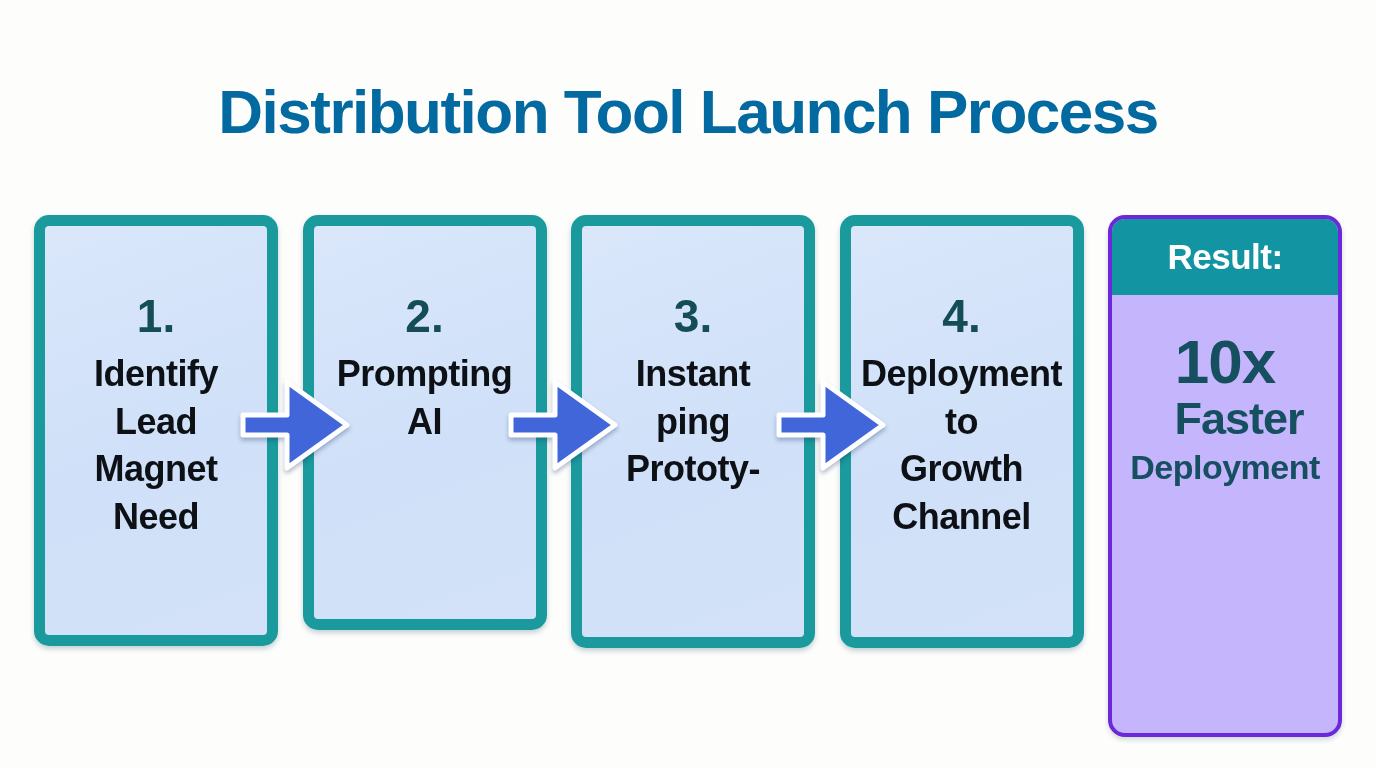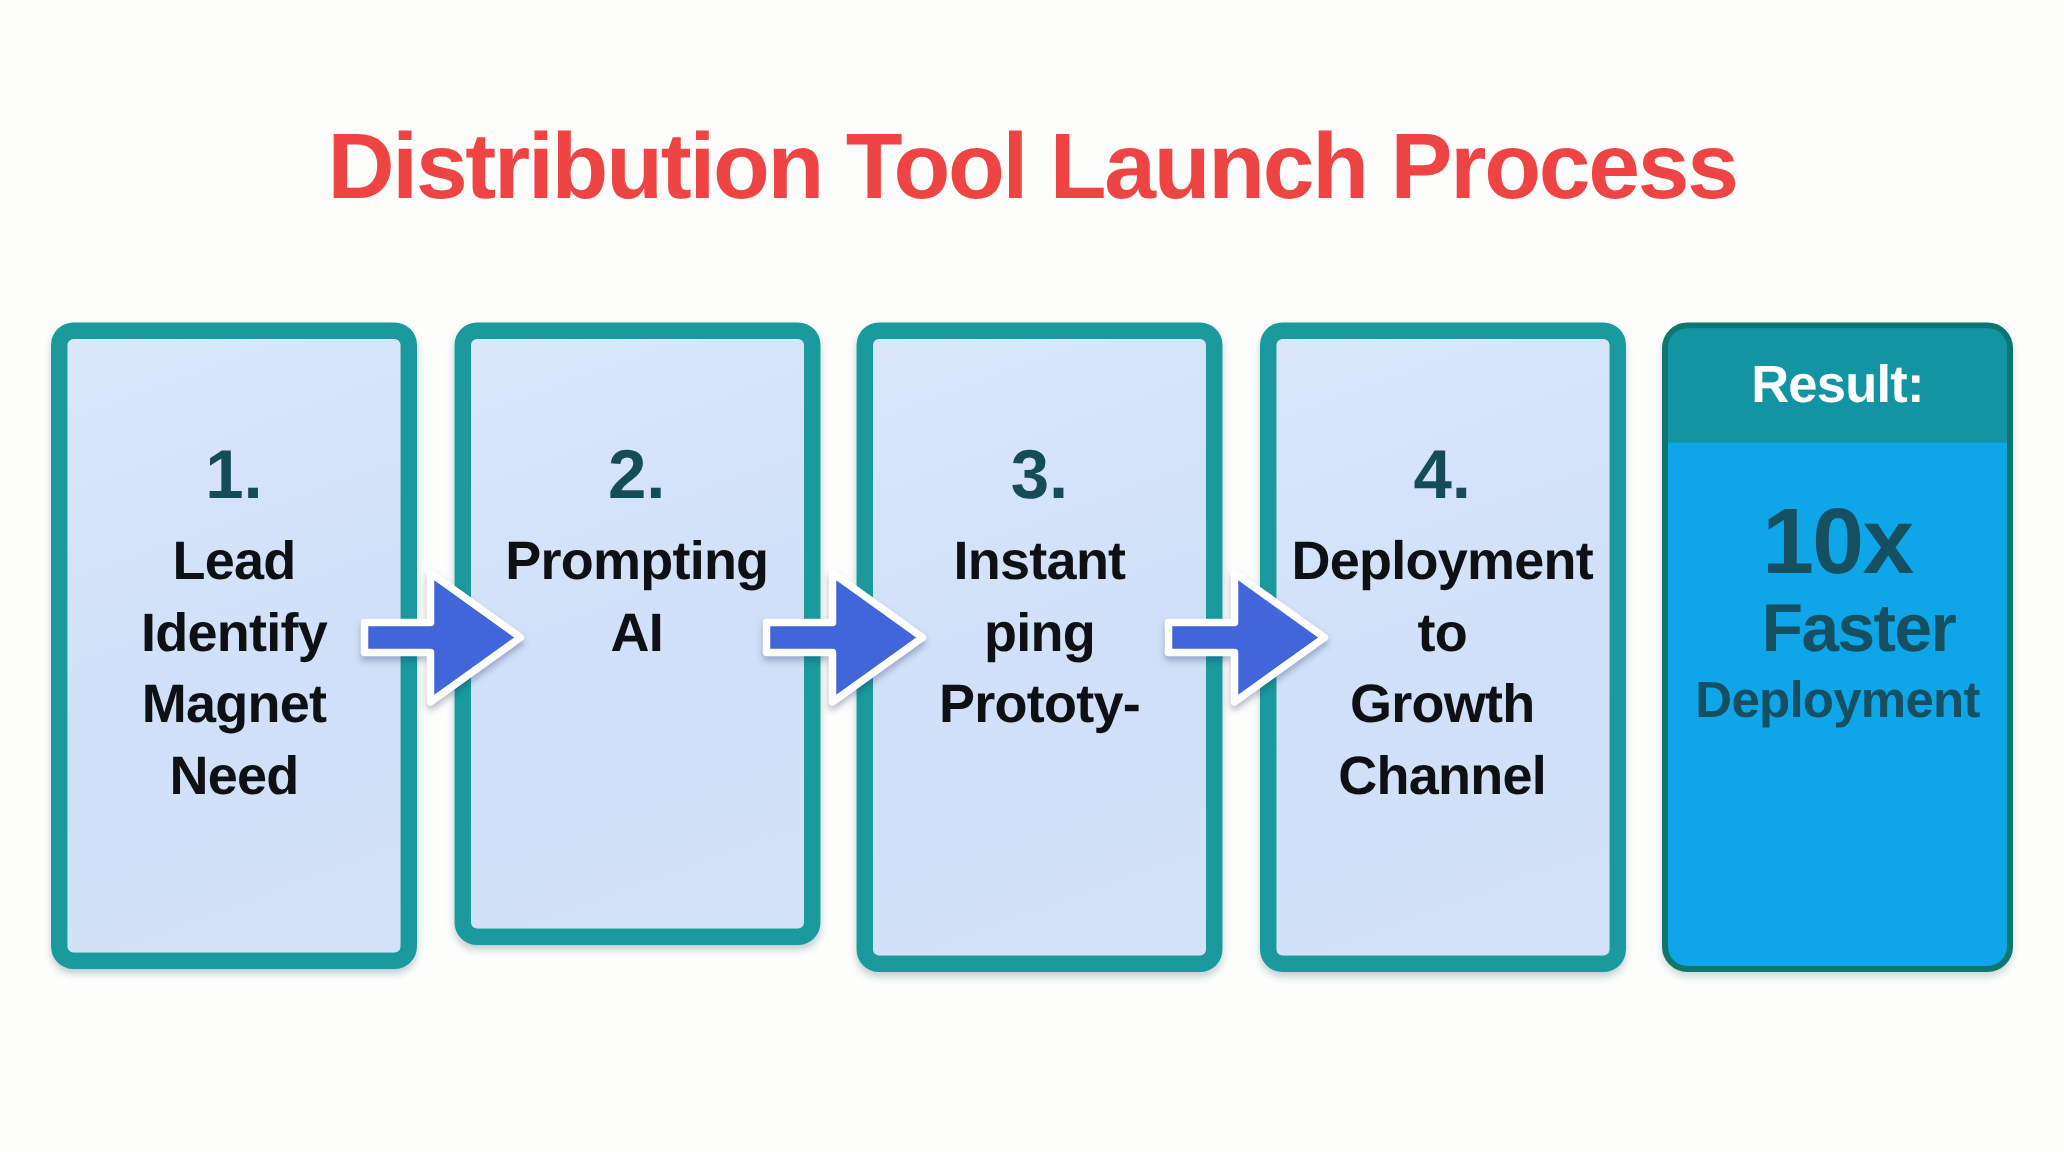--- a/index.html
+++ b/index.html
@@ -13,21 +13,21 @@
   .canvas { position: absolute; inset: 0; }
 
   
   .title {
     position: absolute;
     top: 76px; left: 0; width: 100%;
     text-align: center;
     font-size: 62px;
     font-weight: 800;
     letter-spacing: -1.5px;
-    color: #ef4444;
+    color: #0369a1;
   }
 
   
   .flow {
     position: absolute;
     left: 34px; top: 215px;
     width: 1308px;
     display: flex;
     justify-content: space-between;
     align-items: flex-start;
@@ -57,23 +57,23 @@
     font-size: 36px;
     font-weight: 700;
     color: #0D1014;
     line-height: 1.32;
     letter-spacing: -0.5px;
   }
 
   
   .result-card {
     width: 234px;
-    height: 433px;
-    background: #0ea5e9;
-    border: 4px solid #0f766e;
+    height: 522px;
+    background: #c4b5fd;
+    border: 4px solid #6d28d9;
     border-radius: 17px;
     overflow: hidden;
     box-shadow: 0 3px 5px rgba(30, 80, 90, 0.2);
     text-align: center;
   }
   .result-header {
     background: #1394A2;
     height: 76px;
     display: flex;
     align-items: center;
@@ -121,22 +121,22 @@
 
 <div class="canvas">
 
   <h1 class="title">Distribution Tool Launch Process</h1>
 
   <div class="flow">
 
     <div class="step-card">
       <div class="step-number">1.</div>
       <div class="step-lines">
+          <div>Identify</div>
           <div>Lead</div>
-          <div>Identify</div>
           <div>Magnet</div>
           <div>Need</div>
         </div>
     </div>
 
     <div class="step-card short">
       <div class="step-number">2.</div>
       <div class="step-lines">
           <div>Prompting</div>
           <div>AI</div>

